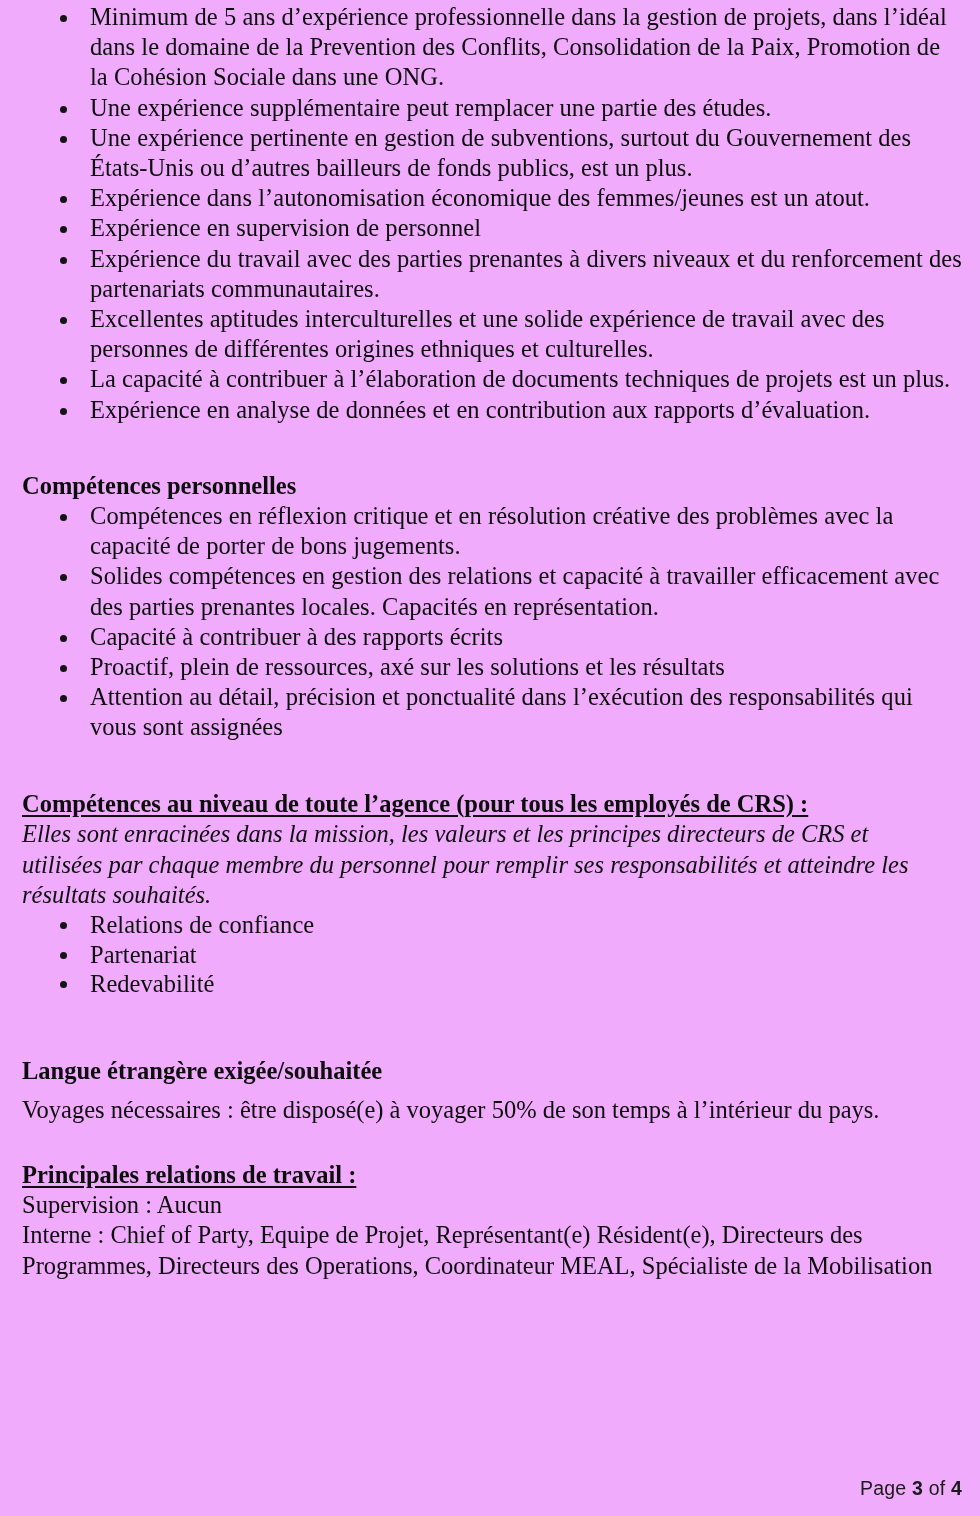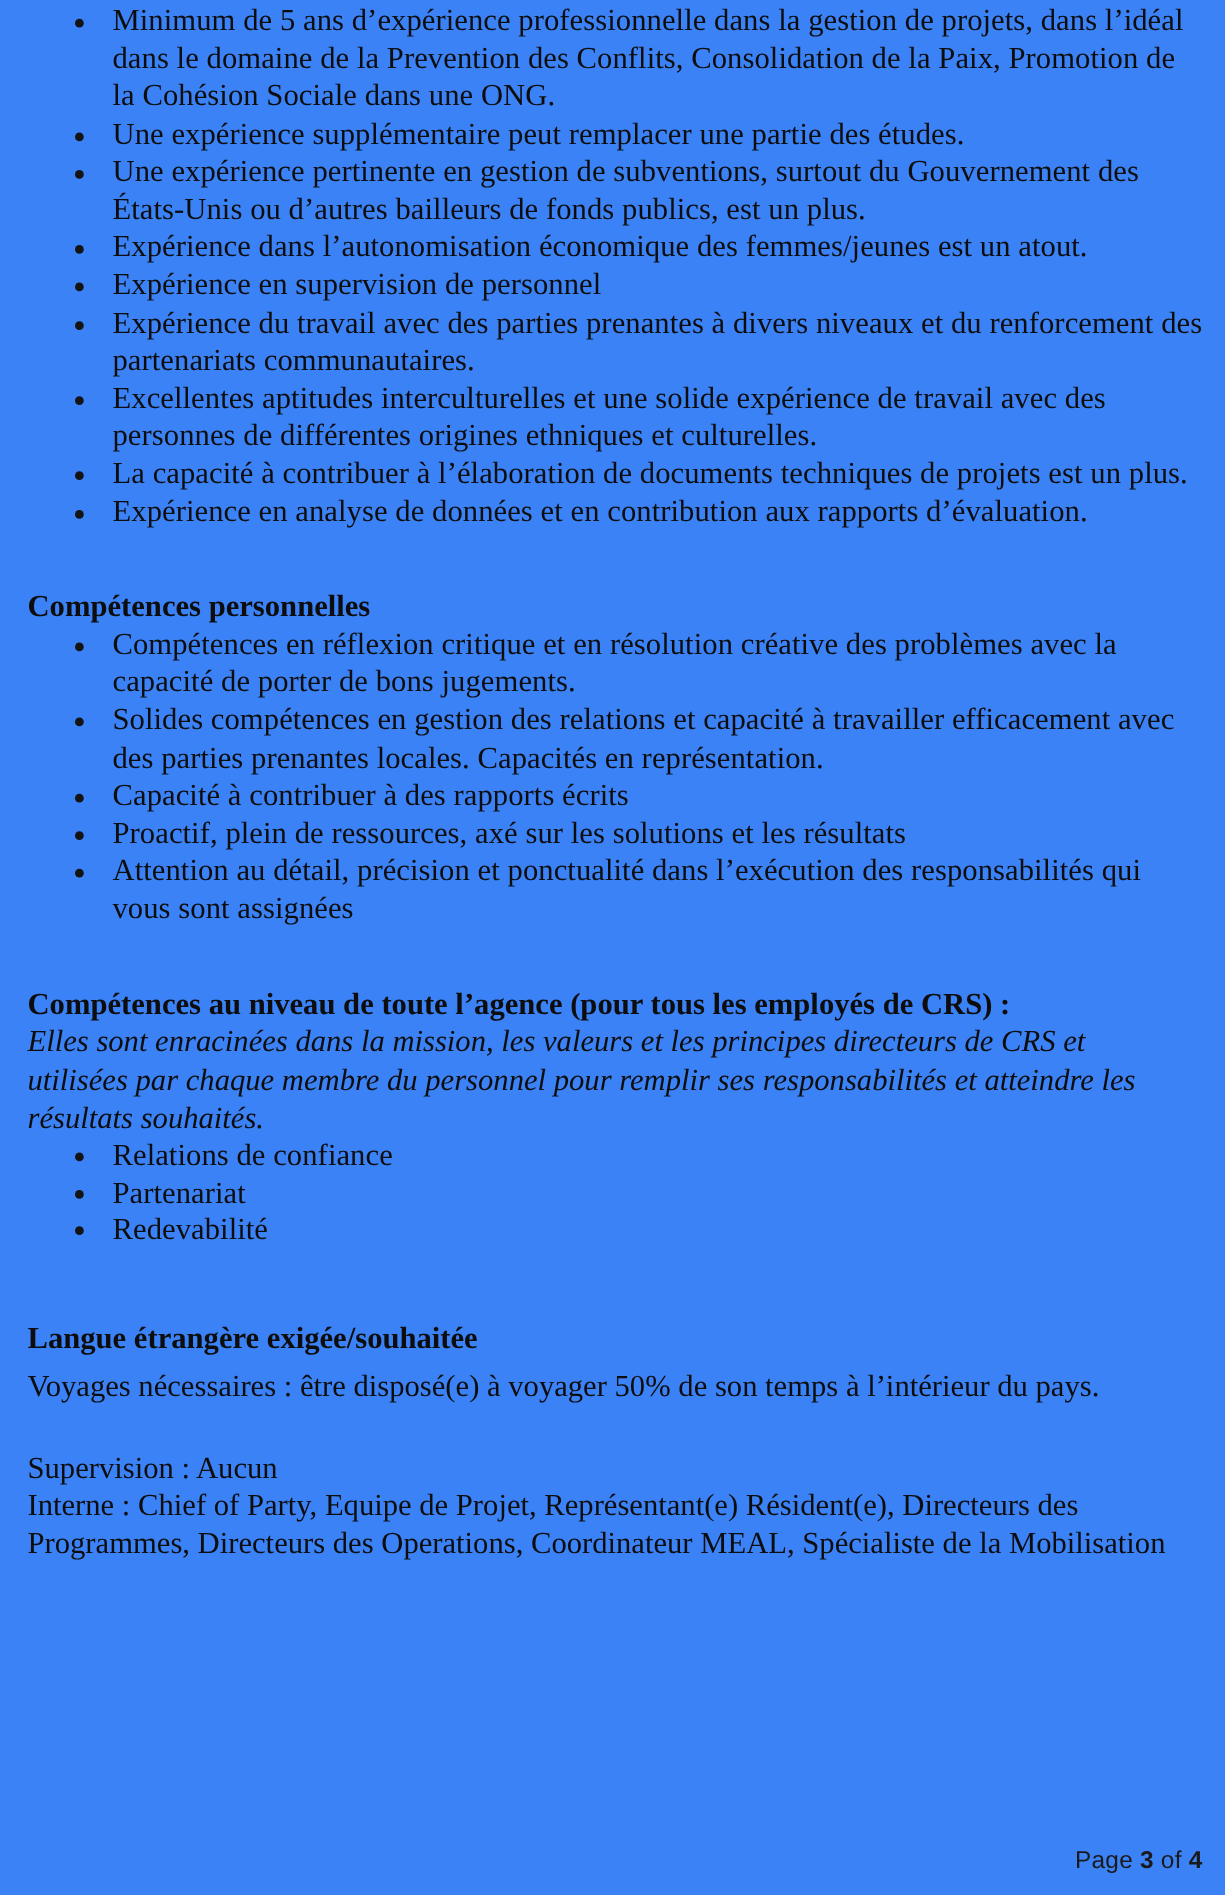--- a/index.html
+++ b/index.html
@@ -4,21 +4,21 @@
 <style>
   html, body {
     margin: 0;
     padding: 0;
     background: #ffffff;
   }
   .page {
     position: relative;
     width: 980px;
     height: 1516px;
-    background: #3b82f6;
+    background: #f0abfc;
     overflow: hidden;
     font-family: "Liberation Serif", "DejaVu Serif", serif;
     color: #0d0d0d;
     box-sizing: border-box;
   }
   .doc-body {
     position: absolute;
     left: 22px;
     top: 2px;
     width: 940px;
@@ -57,20 +57,21 @@
     font-size: 24.5px;
     font-weight: bold;
     line-height: 30.2px;
     margin: 0;
   }
   .heading-underline {
     font-size: 24.5px;
     font-weight: bold;
     line-height: 30.6px;
     margin: 0;
+    text-decoration: underline;
     text-underline-offset: 3px;
   }
   .para-italic {
     font-size: 24.5px;
     font-style: italic;
     line-height: 30.4px;
     margin: 0;
     width: 930px;
   }
   .para {
@@ -143,20 +144,21 @@
     <div class="gap-xl"></div>
 
     <p class="heading">Langue étrangère exigée/souhaitée</p>
 
     <div class="gap-xs"></div>
 
     <p class="para"><span class="para-label">Voyages nécessaires :</span><span> être disposé(e) à voyager 50% de son temps à l’intérieur du pays.</span></p>
 
     <div class="gap-md"></div>
 
+    <p class="heading-underline">Principales relations de travail :</p>
 
     <p class="para"><span class="para-label">Supervision :</span><span> Aucun</span></p>
 
     <p class="para"><span class="para-label">Interne :</span><span> Chief of Party, Equipe de Projet, Représentant(e) Résident(e), Directeurs des Programmes, Directeurs des Operations, Coordinateur MEAL, Spécialiste de la Mobilisation</span></p>
 
   </div>
 
   <div class="footer"><span>Page </span><b>3</b><span> of </span><b>4</b></div>
 
 </div>

